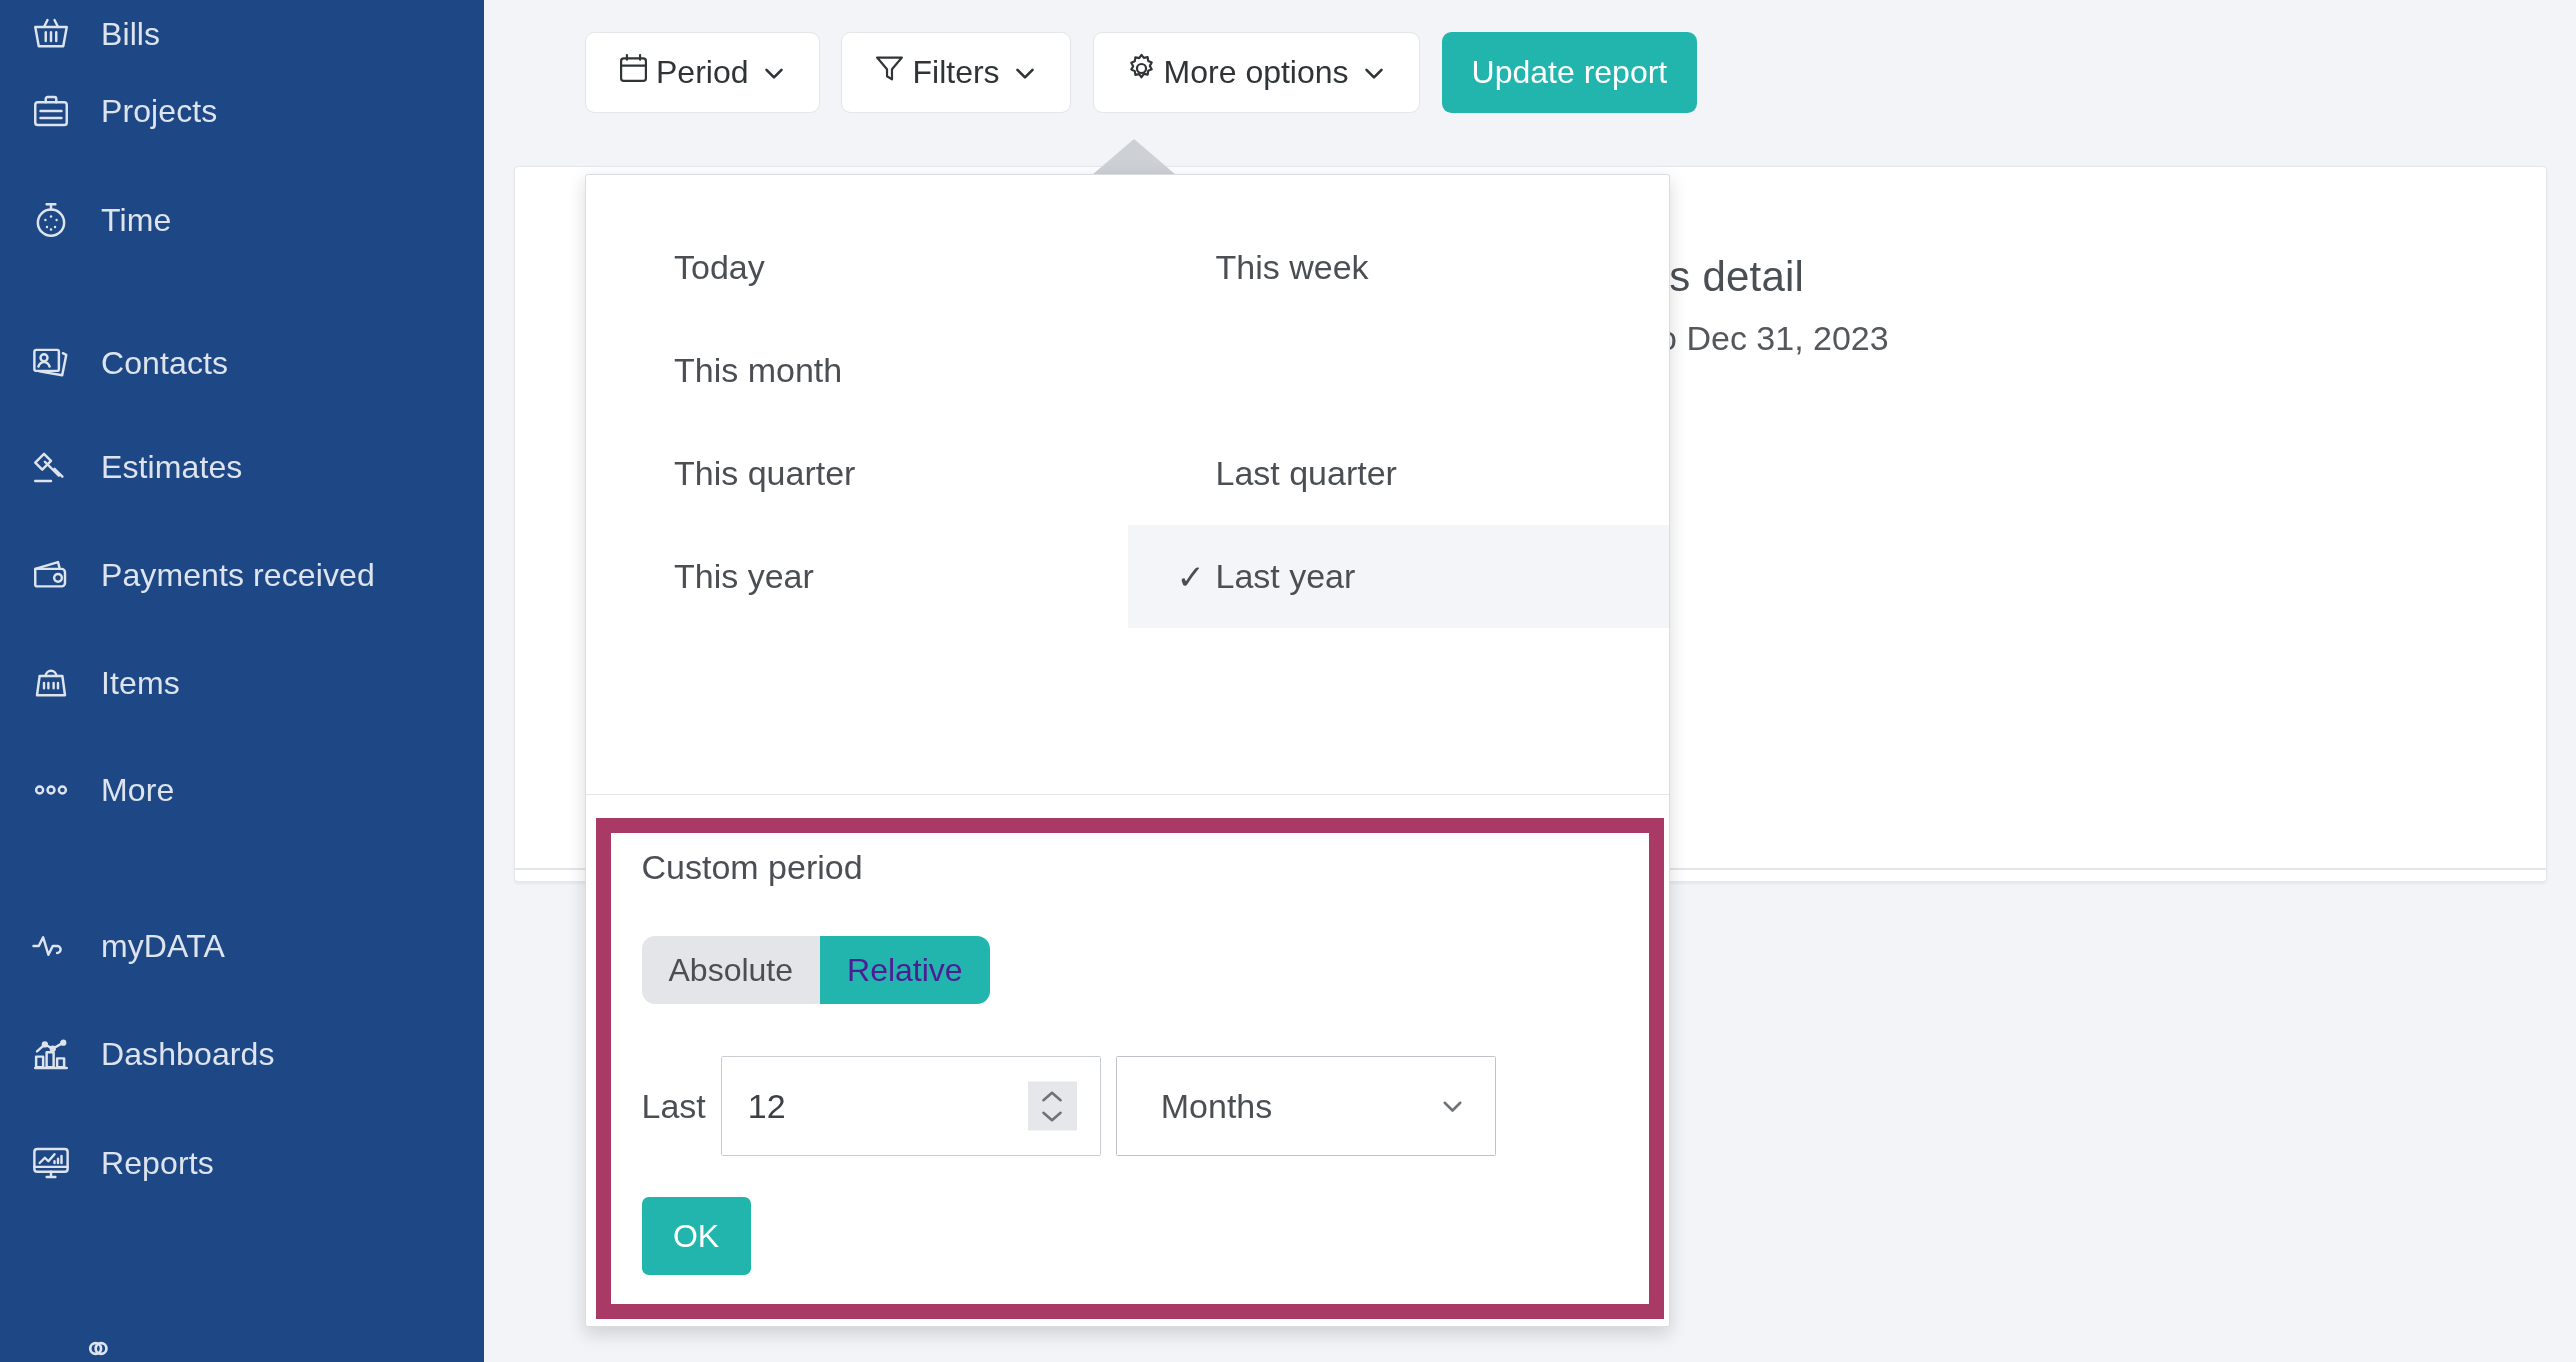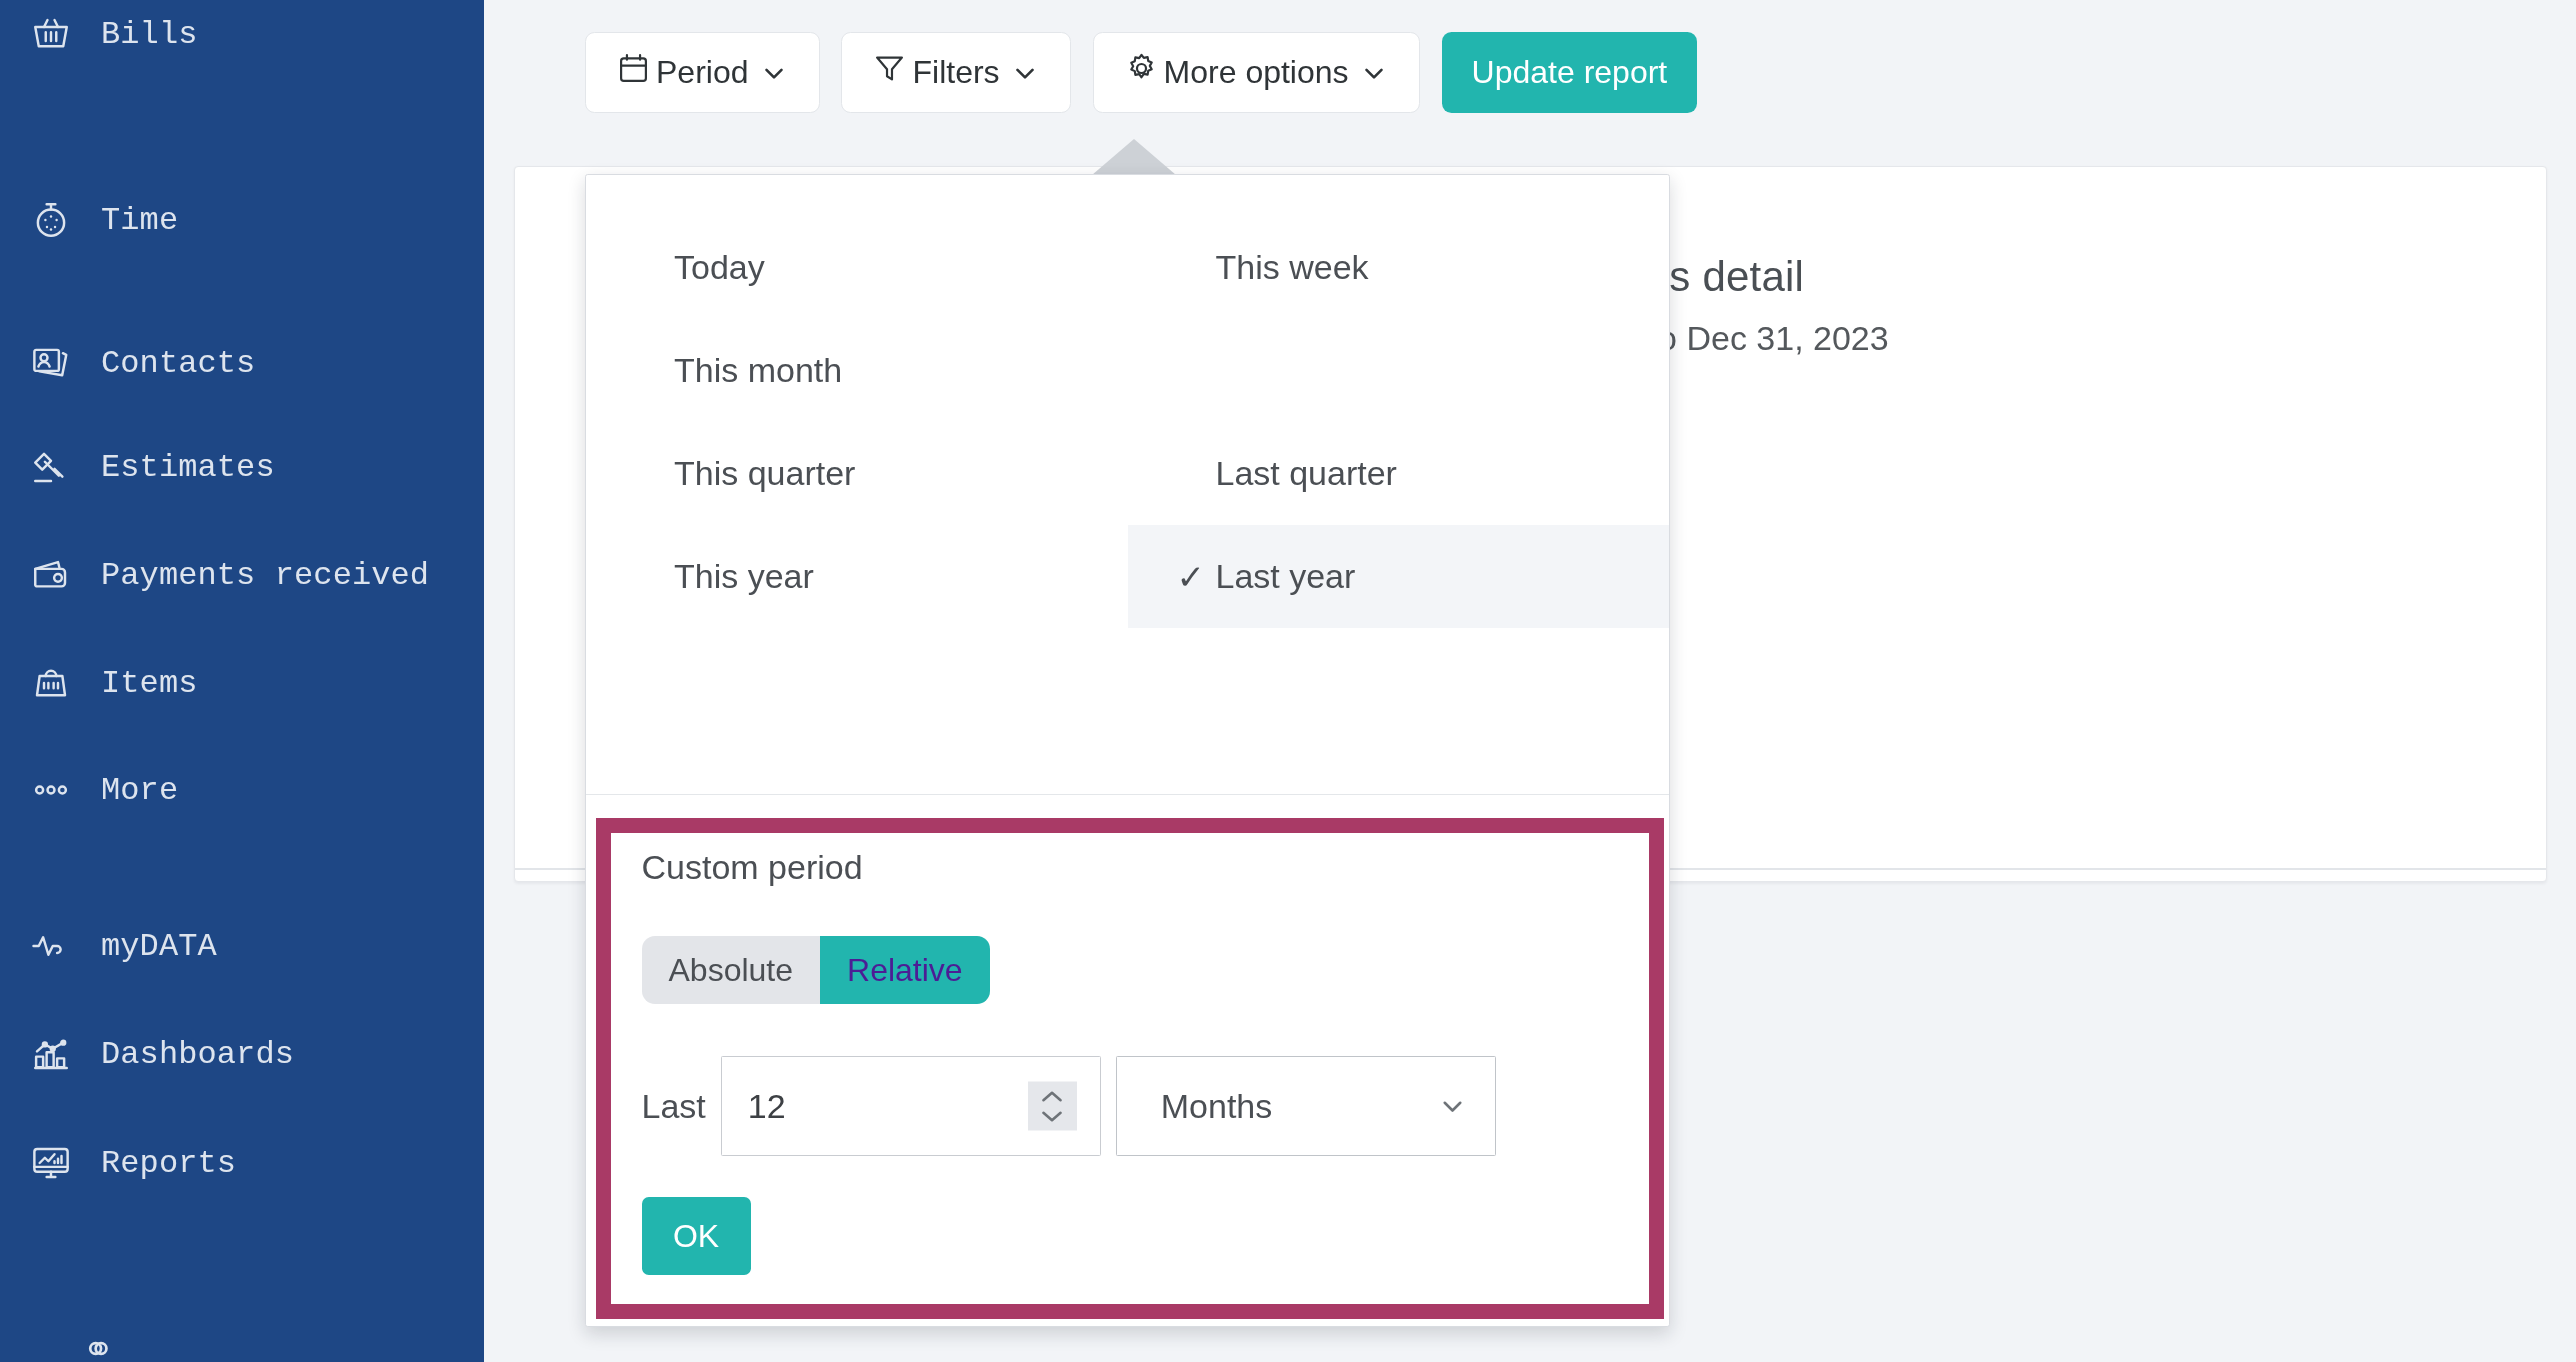--- a/index.html
+++ b/index.html
@@ -13,21 +13,21 @@
 
   
   .sidebar {
     position: absolute; left: 0; top: 0;
     width: 484px; height: 1362px;
     background: #1e4785;
     overflow: hidden;
   }
   .nav-item {
     position: absolute; left: 0; width: 484px; height: 68px;
-    display: flex; align-items: center; font-family: Liberation Mono, monospace;
+    display: flex; align-items: center;
   }
   .nav-icon {
     width: 101px; display: flex; justify-content: center; align-items: center;
     flex: none;
   }
   .nav-icon svg { display: block; }
   .nav-label {
     color: #dde4ee; font-size: 32px; font-weight: 400;
     letter-spacing: 0.1px; white-space: nowrap;
   }
@@ -219,20 +219,30 @@
       <span class="nav-icon">
         <svg width="42" height="42" viewBox="0 0 24 24" fill="none" stroke="#dde4ee" stroke-width="1.4" stroke-linecap="round" stroke-linejoin="round">
           <path d="M3 8h18l-2 11H5L3 8z"></path>
             <path d="M8 8l2-4M16 8l-2-4"></path>
           <path d="M9 11v5M12 11v5M15 11v5"></path>
         </svg>
       </span>
       <span class="nav-label">Bills</span>
     </div>
 
+    <div class="nav-item" style="top:77px">
+      <span class="nav-icon">
+        <svg width="42" height="42" viewBox="0 0 24 24" fill="none" stroke="#dde4ee" stroke-width="1.4" stroke-linecap="round" stroke-linejoin="round">
+          <rect x="3" y="7" width="18" height="13" rx="1.5"></rect>
+          <path d="M9 7V5a1 1 0 0 1 1-1h4a1 1 0 0 1 1 1v2"></path>
+          <path d="M6 12h12M6 16h12"></path>
+        </svg>
+      </span>
+      <span class="nav-label">Projects</span>
+    </div>
 
     <div class="nav-item" style="top:186px">
       <span class="nav-icon">
         <svg width="42" height="42" viewBox="0 0 24 24" fill="none" stroke="#dde4ee" stroke-width="1.4" stroke-linecap="round" stroke-linejoin="round">
           <circle cx="12" cy="13.5" r="7.5"></circle>
           <path d="M9.5 3h5M12 3v3"></path>
           <circle cx="12" cy="10" r="0.7" fill="#dde4ee" stroke="none"></circle>
           <circle cx="15.2" cy="12" r="0.7" fill="#dde4ee" stroke="none"></circle>
           <circle cx="8.8" cy="12" r="0.7" fill="#dde4ee" stroke="none"></circle>
           <circle cx="14.3" cy="16" r="0.7" fill="#dde4ee" stroke="none"></circle>

